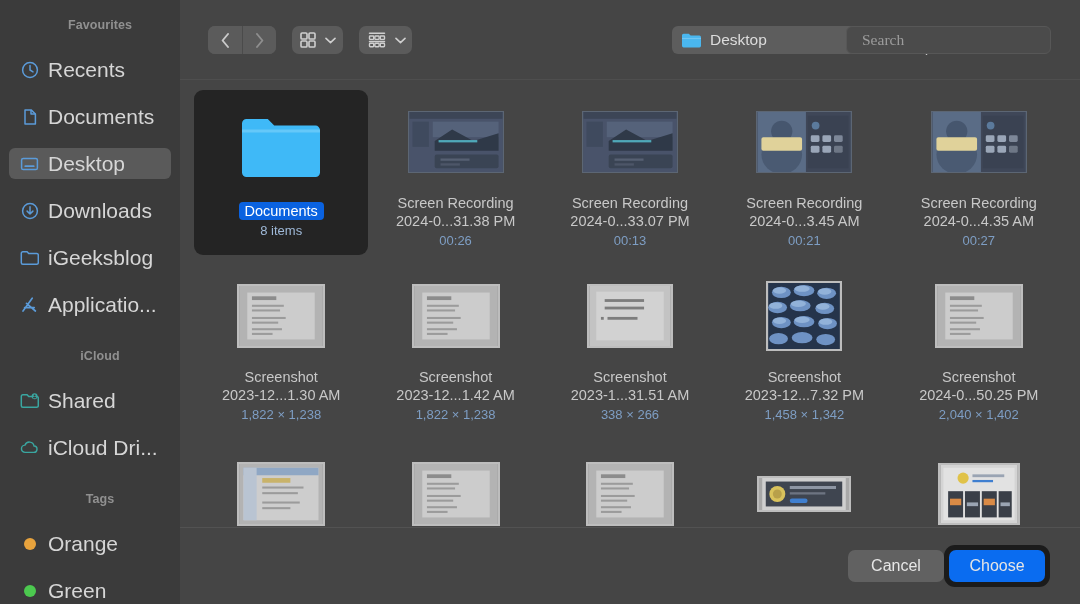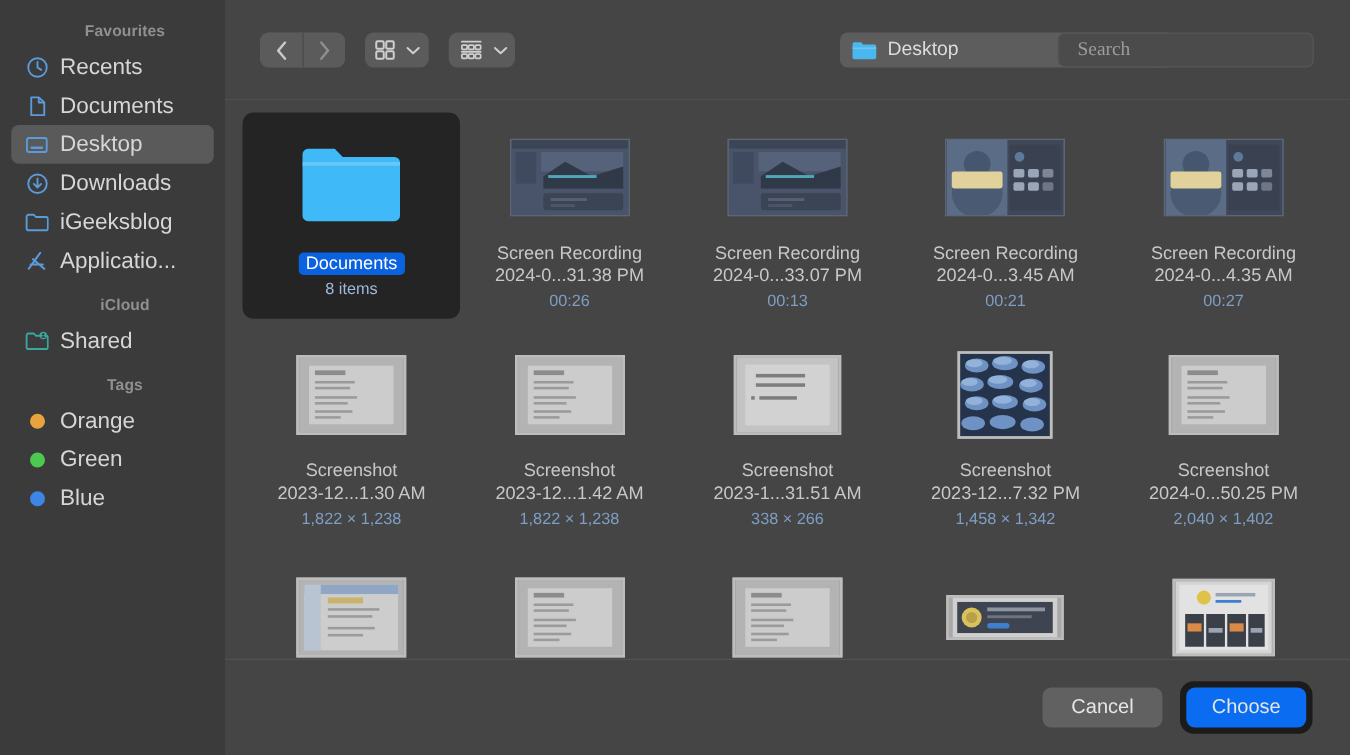--- a/index.html
+++ b/index.html
@@ -30,28 +30,28 @@
     font-size: 12.5px;
     color: #909090;
     font-weight: 700;
     padding: 0 0 6px 20px;
     letter-spacing: .1px;
     text-align: center;
   }
   .sb-gap { height: 13px; }
   .sb-item {
     height: 31px;
-    margin: 0 9px;
+    margin: 16px 9px;
     border-radius: 6px;
     display: flex;
     align-items: center;
     padding-left: 11px;
     gap: 9px;
     color: #d6d6d6;
-    font-size: 18px;
+    font-size: 21px;
     white-space: nowrap;
   }
   .sb-item.selected { background: #5a5a5a; }
   .sb-ico {
     width: 19px; height: 19px;
     flex: 0 0 19px;
     display: flex; align-items: center; justify-content: center;
   }
   .sb-ico svg { display: block; }
   .dot { width: 12px; height: 12px; border-radius: 50%; display: block; }
@@ -226,21 +226,20 @@
   
   #bottom {
     height: 77px;
     flex: 0 0 77px;
     background: #454545;
     position: relative;
     display: flex;
     align-items: center;
     justify-content: flex-end;
     padding-right: 30px;
-    gap: 14px;
   }
   #bottom::before {
     content: ""; position: absolute; left: 0; right: 0; top: 0;
     height: 1px; background: #525252;
   }
   .btn {
     height: 32px;
     min-width: 96px;
     border-radius: 7px;
     display: flex; align-items: center; justify-content: center;
@@ -321,20 +320,28 @@
       <div class="sb-item">
         <span class="sb-ico">
           <svg width="19" height="17" viewBox="0 0 19 17">
             <path d="M1.3 4.3a1.5 1.5 0 0 1 1.5-1.5h4.3l1.6 1.8h8.1a1.5 1.5 0 0 1 1.5 1.5v7.6a1.5 1.5 0 0 1-1.5 1.5H2.8a1.5 1.5 0 0 1-1.5-1.5z" fill="none" stroke="#3aa6a0" stroke-width="1.5" stroke-linejoin="round"></path>
             <circle cx="14.6" cy="4.3" r="3" fill="#3aa6a0"></circle>
             <circle cx="14.6" cy="3.4" r=".95" fill="#3b3b3b"></circle>
             <path d="M12.7 6.2a2 2 0 0 1 3.8 0z" fill="#3b3b3b"></path>
           </svg>
         </span>
         <span class="sb-label">Shared</span>
+      </div>
+      <div class="sb-item">
+        <span class="sb-ico">
+          <svg width="20" height="16" viewBox="0 0 20 16">
+            <path d="M5.5 12.6a3.8 3.8 0 0 1-.3-7.6 5 5 0 0 1 9.6.9 3.35 3.35 0 0 1-.5 6.7z" fill="none" stroke="#3aa6a0" stroke-width="1.5" stroke-linejoin="round"></path>
+          </svg>
+        </span>
+        <span class="sb-label">iCloud Dri...</span>
       </div>
       <div class="sb-gap"></div>
       <div class="sb-header">Tags</div>
       <div class="sb-item">
         <span class="sb-ico">
           <span class="dot" style="background:#e8a33d"></span>
         </span>
         <span class="sb-label">Orange</span>
       </div>
       <div class="sb-item">

